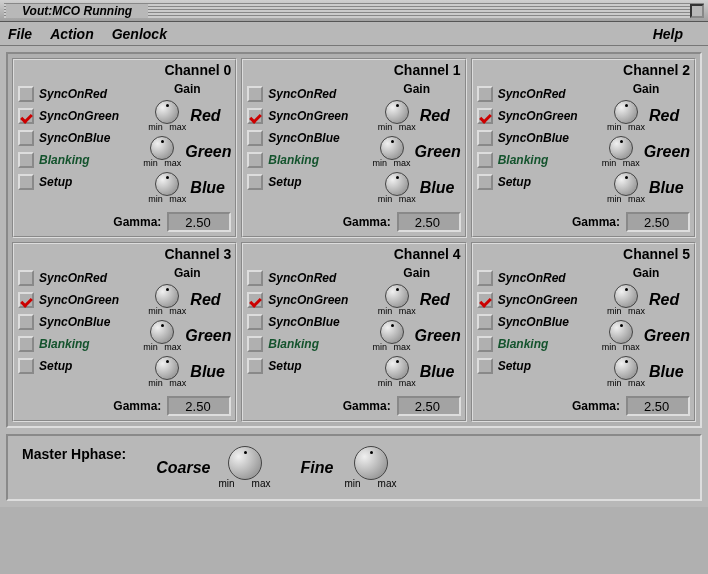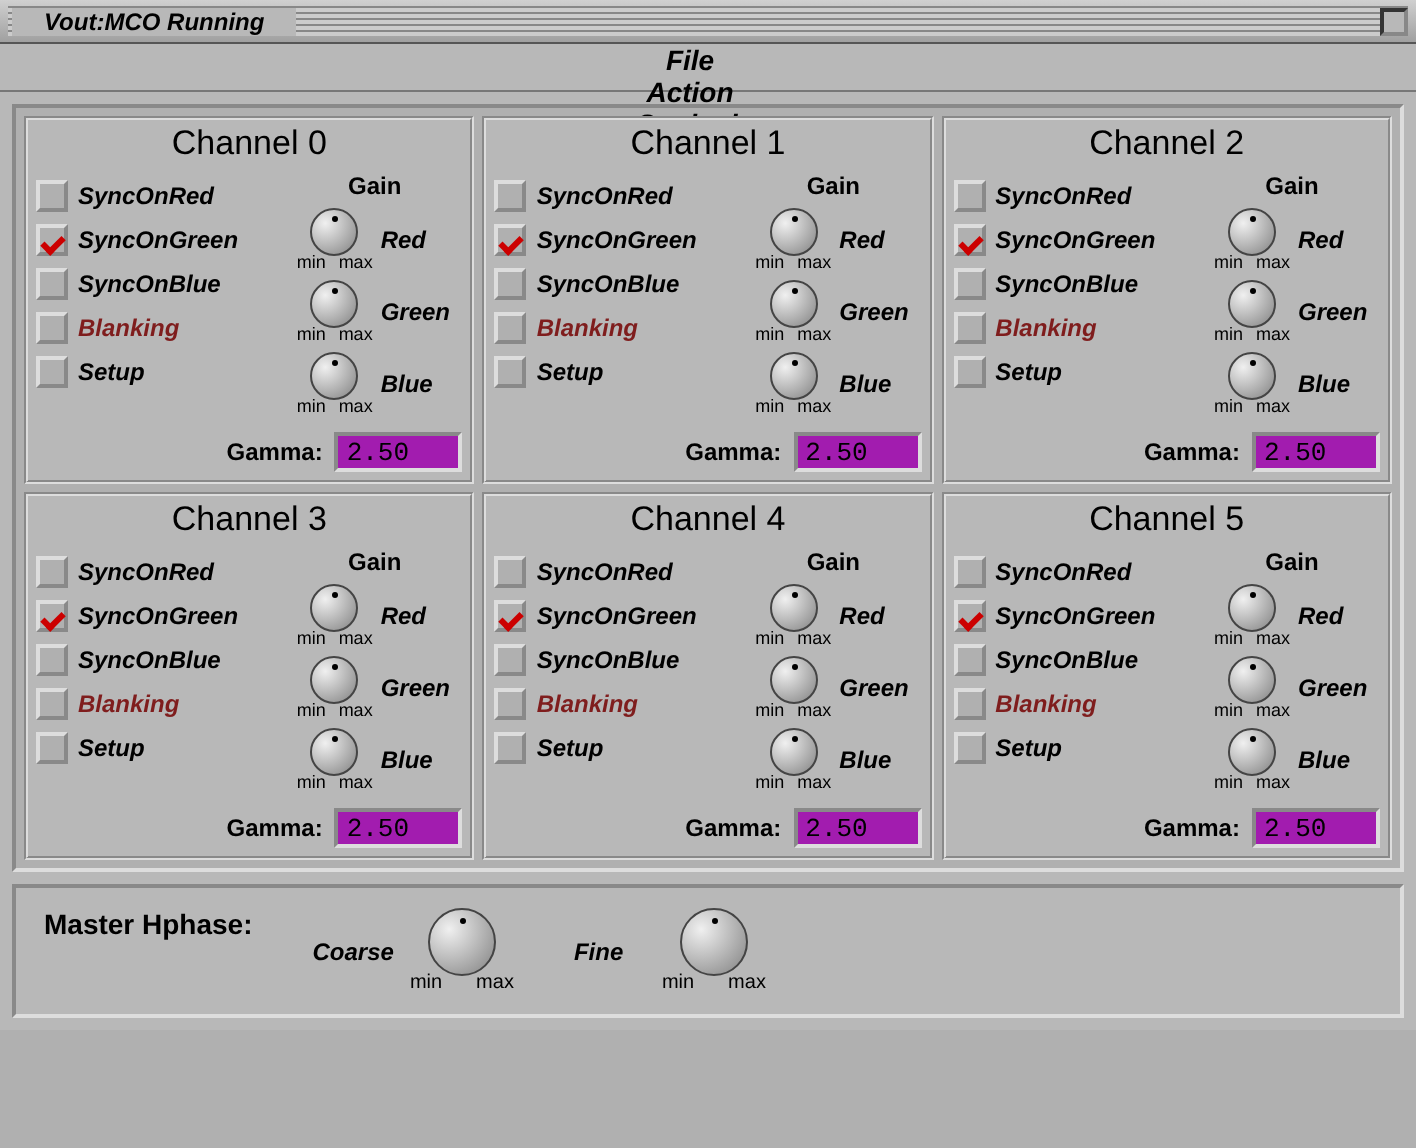--- a/index.html
+++ b/index.html
@@ -45,21 +45,20 @@
   .menu-bar {
     height: 24px;
     background: #b8b8b8;
     border-bottom: 1px solid #777;
     display: flex;
     align-items: center;
     padding: 0 8px;
     font-style: italic;
     font-weight: bold;
     font-size: 14px;
-    flex-direction: column;
   }
   .menu-item { margin-right: 18px; cursor: pointer; }
   .menu-help { margin-left: auto; margin-right: 17px; }
   .main-area {
     padding: 6px;
     background: #b8b8b8;
   }
   .channel-grid {
     display: grid;
     grid-template-columns: repeat(3, 1fr);
@@ -68,40 +67,40 @@
     border: 2px inset #ddd;
     padding: 4px;
     background: #b0b0b0;
   }
   .channel {
     border: 2px groove #ddd;
     background: #b8b8b8;
     padding: 2px 4px 4px 4px;
   }
   .channel-title {
-    text-align: center;
-    font-weight: normal;
-    font-size: 17px;
+    text-align: right;
+    font-weight: bold;
+    font-size: 14px;
     margin-bottom: 4px;
   }
   .channel-body {
     display: flex;
     gap: 0;
   }
   .left-col { flex: 1; display:flex; flex-direction:column; gap:6px; padding-top:4px;}
   .right-col { width: 88px; display:flex; flex-direction:column; align-items:center;}
   .checkrow {
     display: flex;
     align-items: center;
     gap: 5px;
     font-style: italic;
     font-weight: bold;
     font-size: 12px;
   }
-  .checkrow.disabled { color: #7f1d1d; }
+  .checkrow.disabled { color: #14532d; }
   .checkbox {
     width: 16px; height: 16px;
     background: #b0b0b0;
     border: 2px outset #ddd;
     position: relative;
     flex-shrink: 0;
     cursor: pointer;
   }
   .checkbox.checked::after {
     content: "";
@@ -144,38 +143,38 @@
   .minmax {
     font-size: 9px;
     display: flex;
     justify-content: space-between;
     width: 38px;
     margin-top: -2px;
   }
   .dial-label {
     font-style: italic;
     font-weight: bold;
-    font-size: 12px;
+    font-size: 16px;
     min-width: 36px;
   }
   .gamma-row {
     display: flex;
     align-items: center;
     justify-content: flex-end;
     gap: 6px;
     margin-top: 6px;
     font-weight: bold;
   }
   .gamma-input {
     width: 64px;
     height: 20px;
-    background: #a21caf;
+    background: #a3a3a3;
     border: 2px inset #ddd;
-    padding: 0 4px;
-    font-family: Liberation Mono, monospace;
+    padding: 0 16px;
+    font-family: Liberation Sans, sans-serif;
     font-size: 13px;
   }
   .master-panel {
     border: 2px inset #ddd;
     margin-top: 6px;
     padding: 10px 14px;
     display: flex;
     align-items: flex-start;
     gap: 30px;
     background: #b8b8b8;

